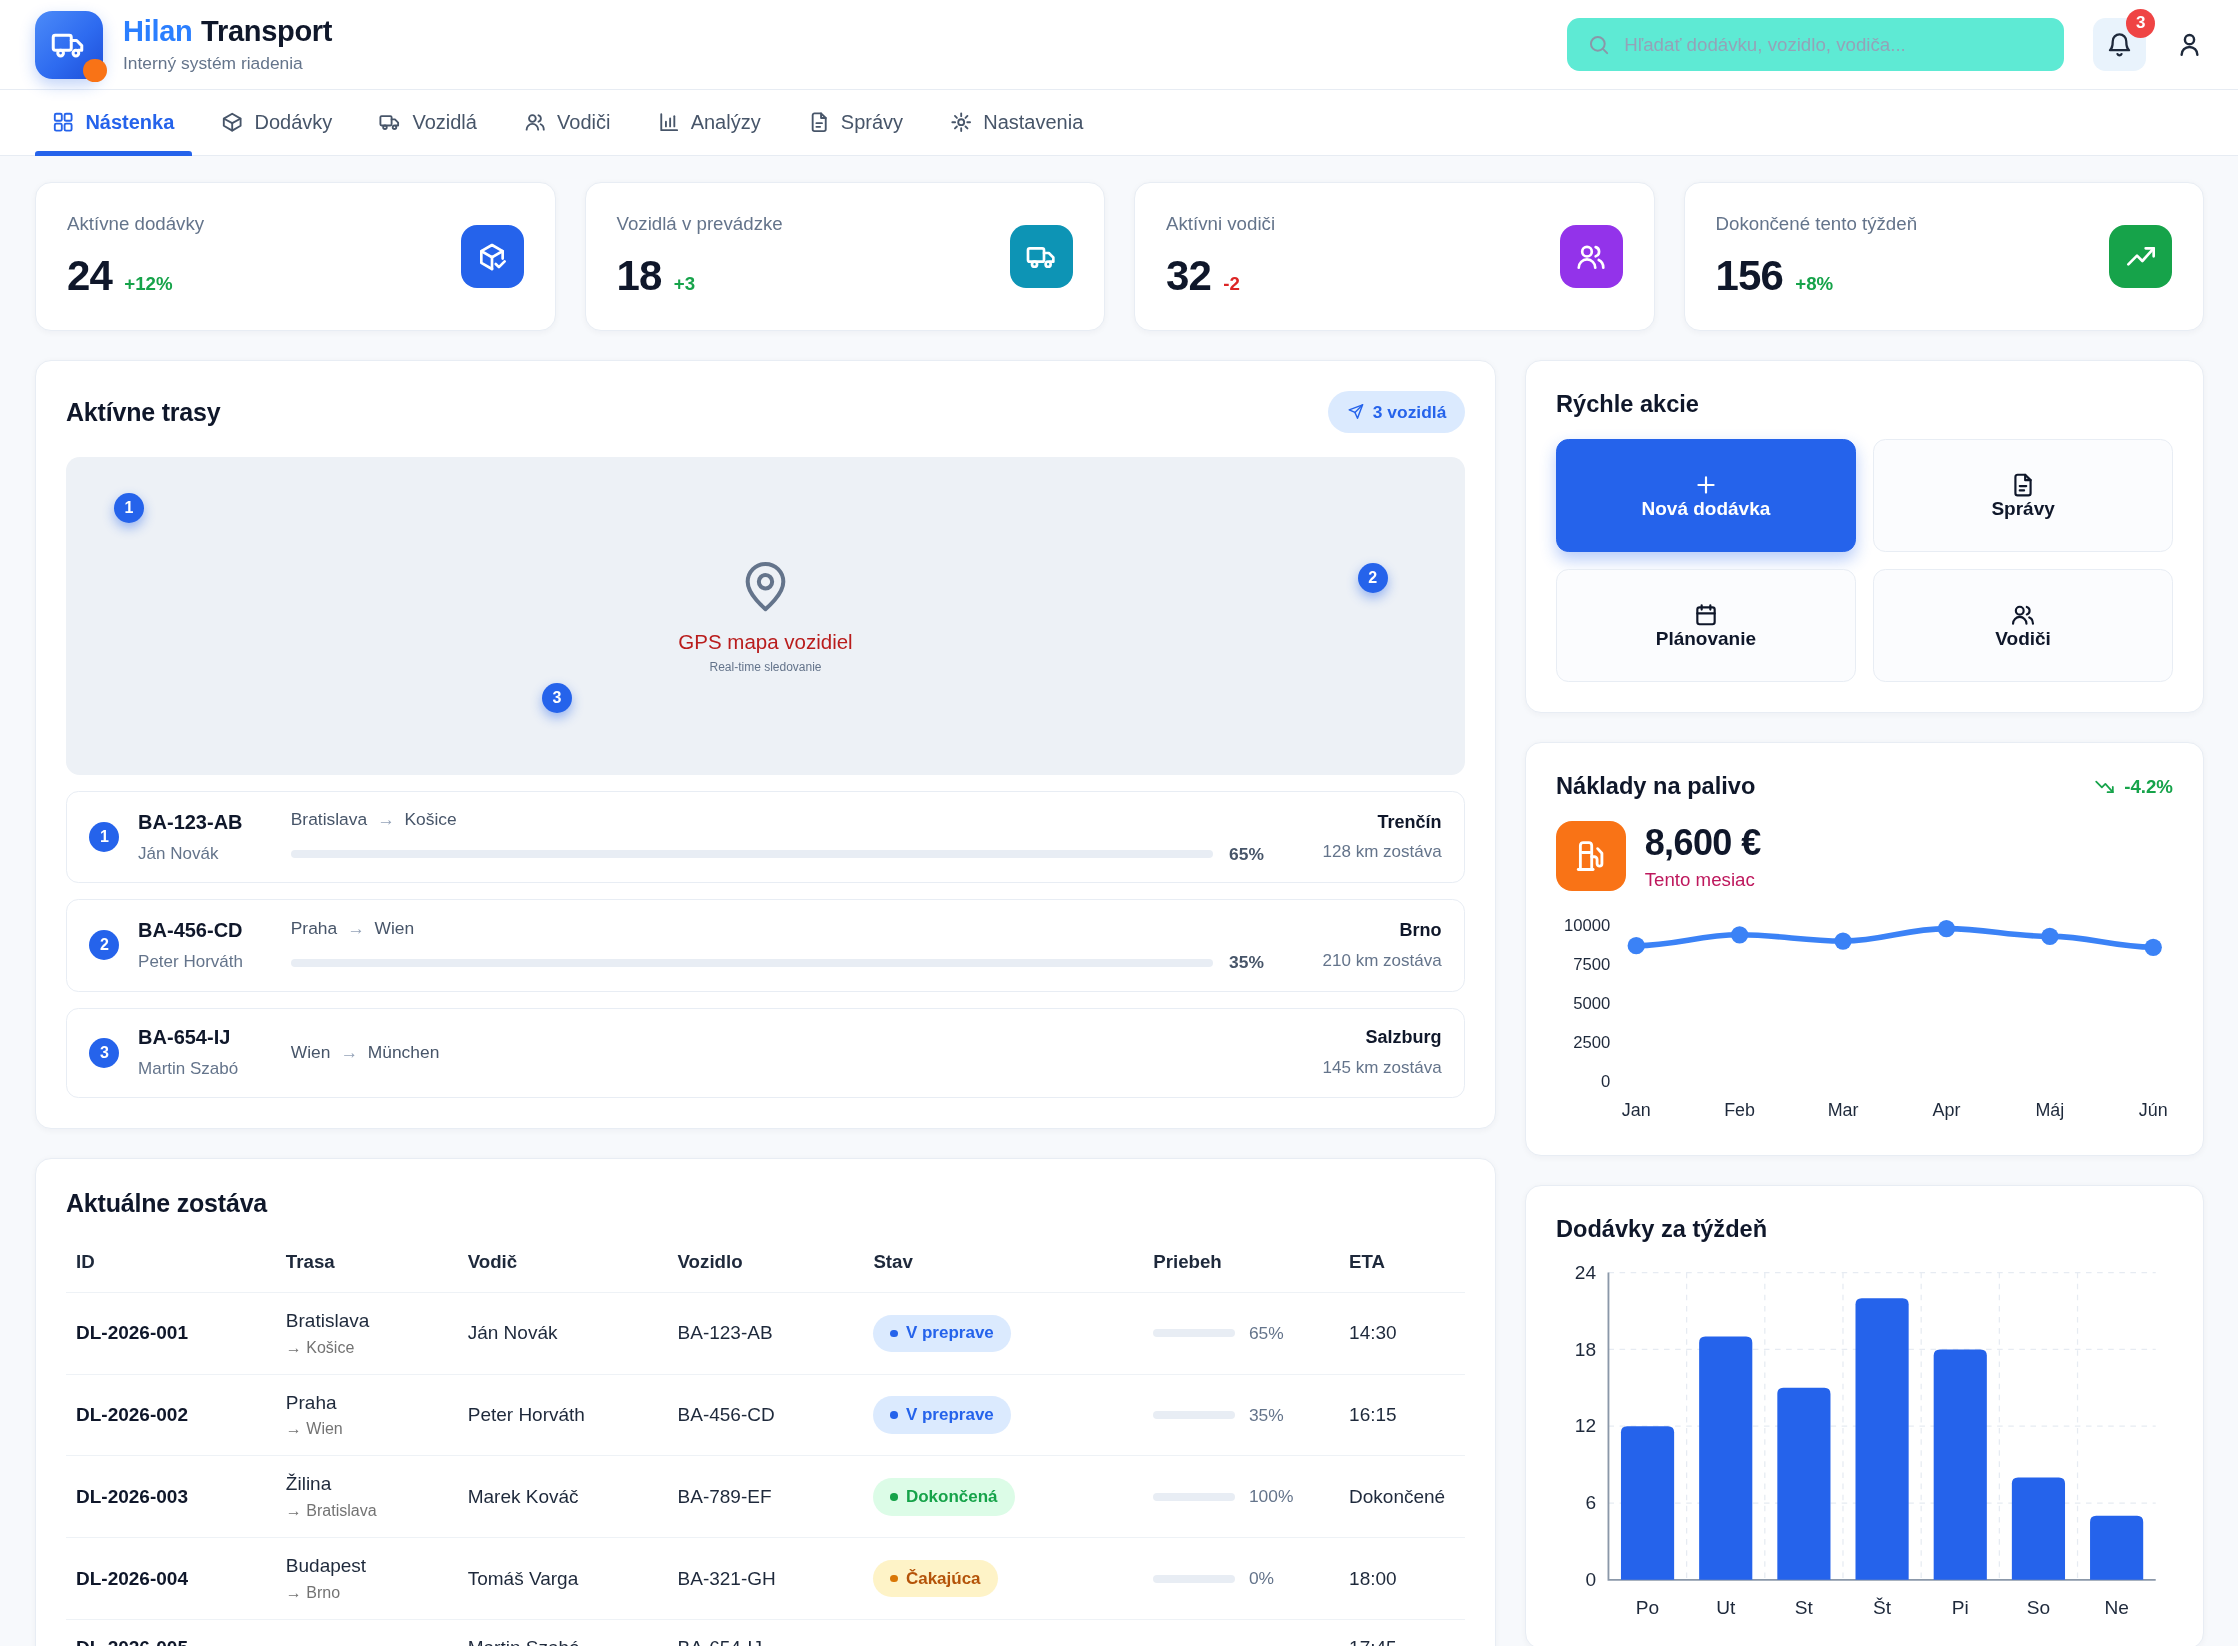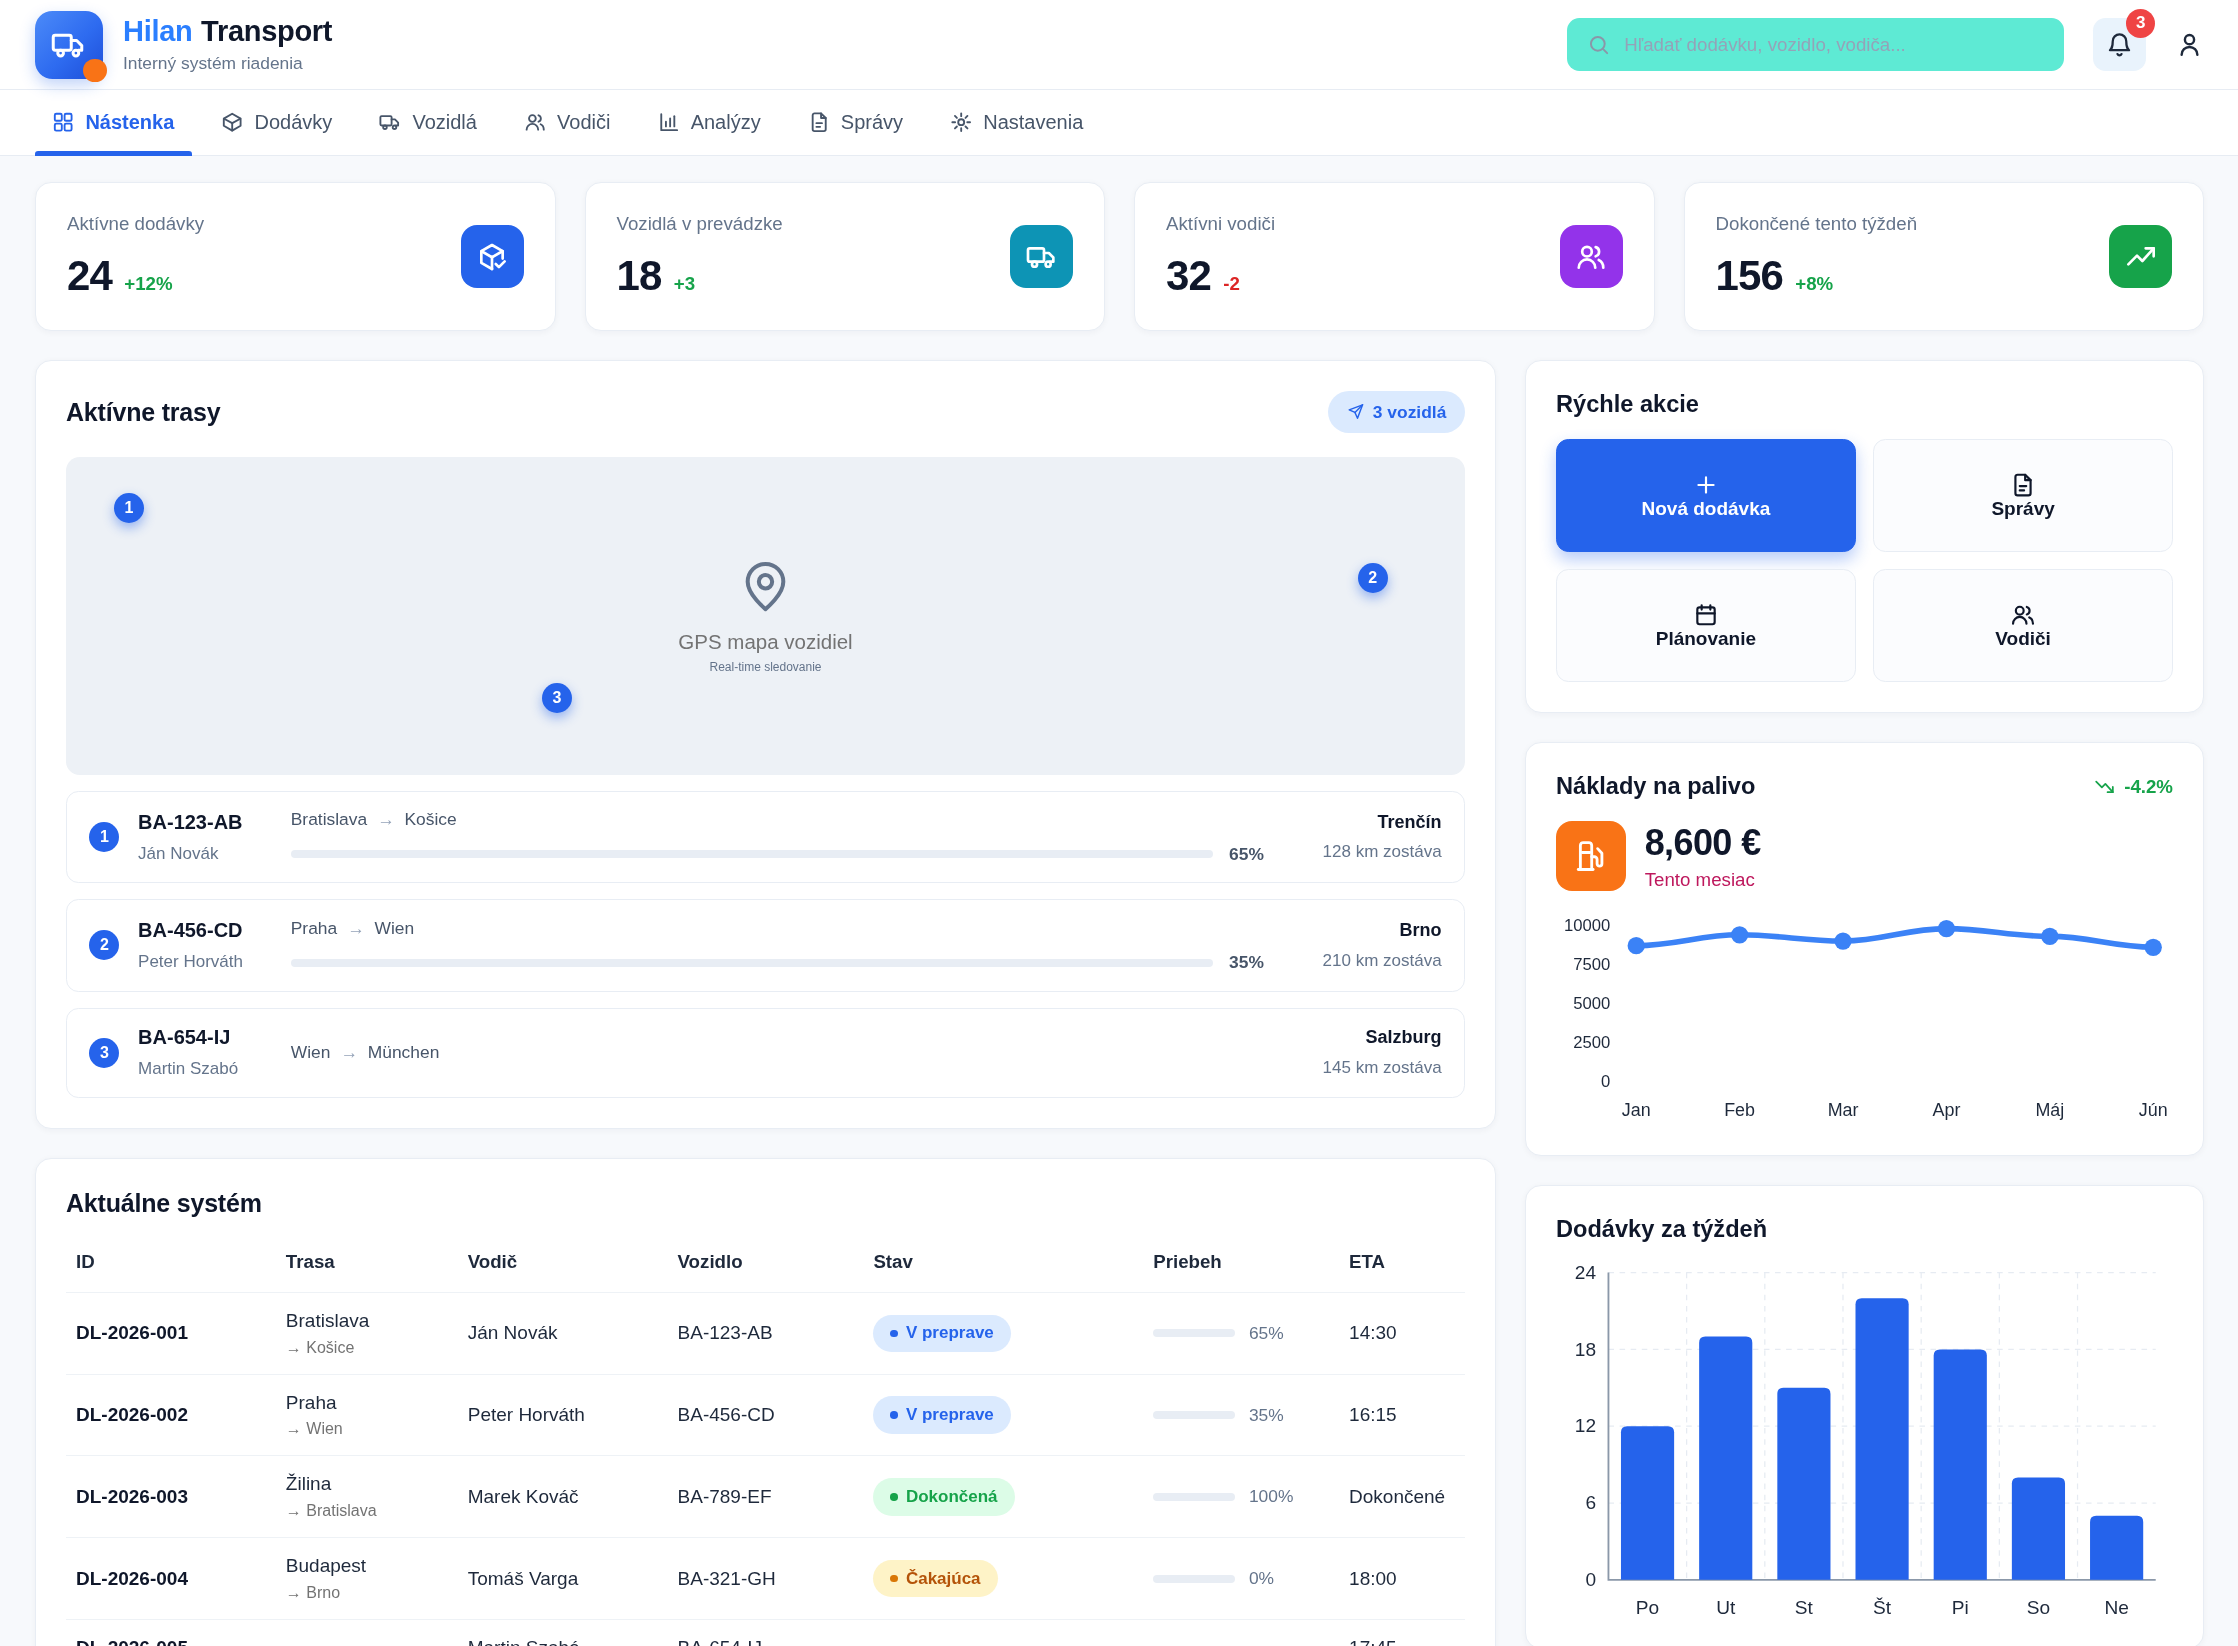--- a/index.html
+++ b/index.html
@@ -81,21 +81,21 @@
   
   .routes-head { display: flex; align-items: center; justify-content: space-between; }
   .routes-badge { display: flex; align-items: center; gap: 8.7px; background: #dbeafe; color: #2563eb;
                   border: none; font-size: 17.4px; font-weight: 600; padding: 10.6px 18.7px; border-radius: 621px; }
   .routes-badge .icon { width: 17.4px; height: 17.4px; }
   .map { margin-top: 23.6px; height: 318px; border-radius: 13.7px; background: #edf1f6; position: relative; }
   .map-center { position: absolute; inset: 0; display: flex; flex-direction: column;
                 align-items: center; justify-content: center; gap: 6.2px; }
   .map-center .icon { width: 57px; height: 57px; color: #64748b; margin-bottom: 8.7px; }
   .map-center .icon svg { stroke-width: 1.7; }
-  .map-title { font-size: 20.5px; color: #737373; font-weight: 500; }
+  .map-title { font-size: 20.5px; color: #b91c1c; font-weight: 500; }
   .map-sub { font-size: 12px; color: #64748b; }
   .map-marker { position: absolute; width: 30px; height: 30px; border-radius: 50%;
                 transform: translate(-50%,-50%); background: #2563eb; color: #fff;
                 font-size: 16px; font-weight: 700; display: flex; align-items: center;
                 justify-content: center; box-shadow: 0 5px 11.2px rgba(37,99,235,.45); border: none; }
   .route-item { margin-top: 16px; border: 1.2px solid #e8edf4; border-radius: 12.4px;
                 padding: 17.4px 22.4px; display: flex; align-items: center; gap: 18.7px; }
   .route-num { width: 30px; height: 30px; border-radius: 50%; background: #2563eb; color: #fff;
                font-size: 16px; font-weight: 700; display: flex; align-items: center; justify-content: center; flex: none; }
   .route-id { width: 134px; flex: none; }
@@ -467,21 +467,21 @@
               <span class="icon"></span>
               <span class="f-loc">Salzburg</span>
             </div>
             <div class="route-rem f-rem">145 km zostáva</div>
           </div>
         </div>
           </div>
       </section>
 
       <section class="panel tbl-panel">
-        <h2 class="panel-title">Aktuálne systém</h2>
+        <h2 class="panel-title">Aktuálne zostáva</h2>
         <table>
           <colgroup>
             <col style="width:15%">
               <col style="width:13%">
               <col style="width:15%">
               <col style="width:14%">
             <col style="width:20%">
               <col style="width:14%">
               <col style="width:9%">
           </colgroup>

